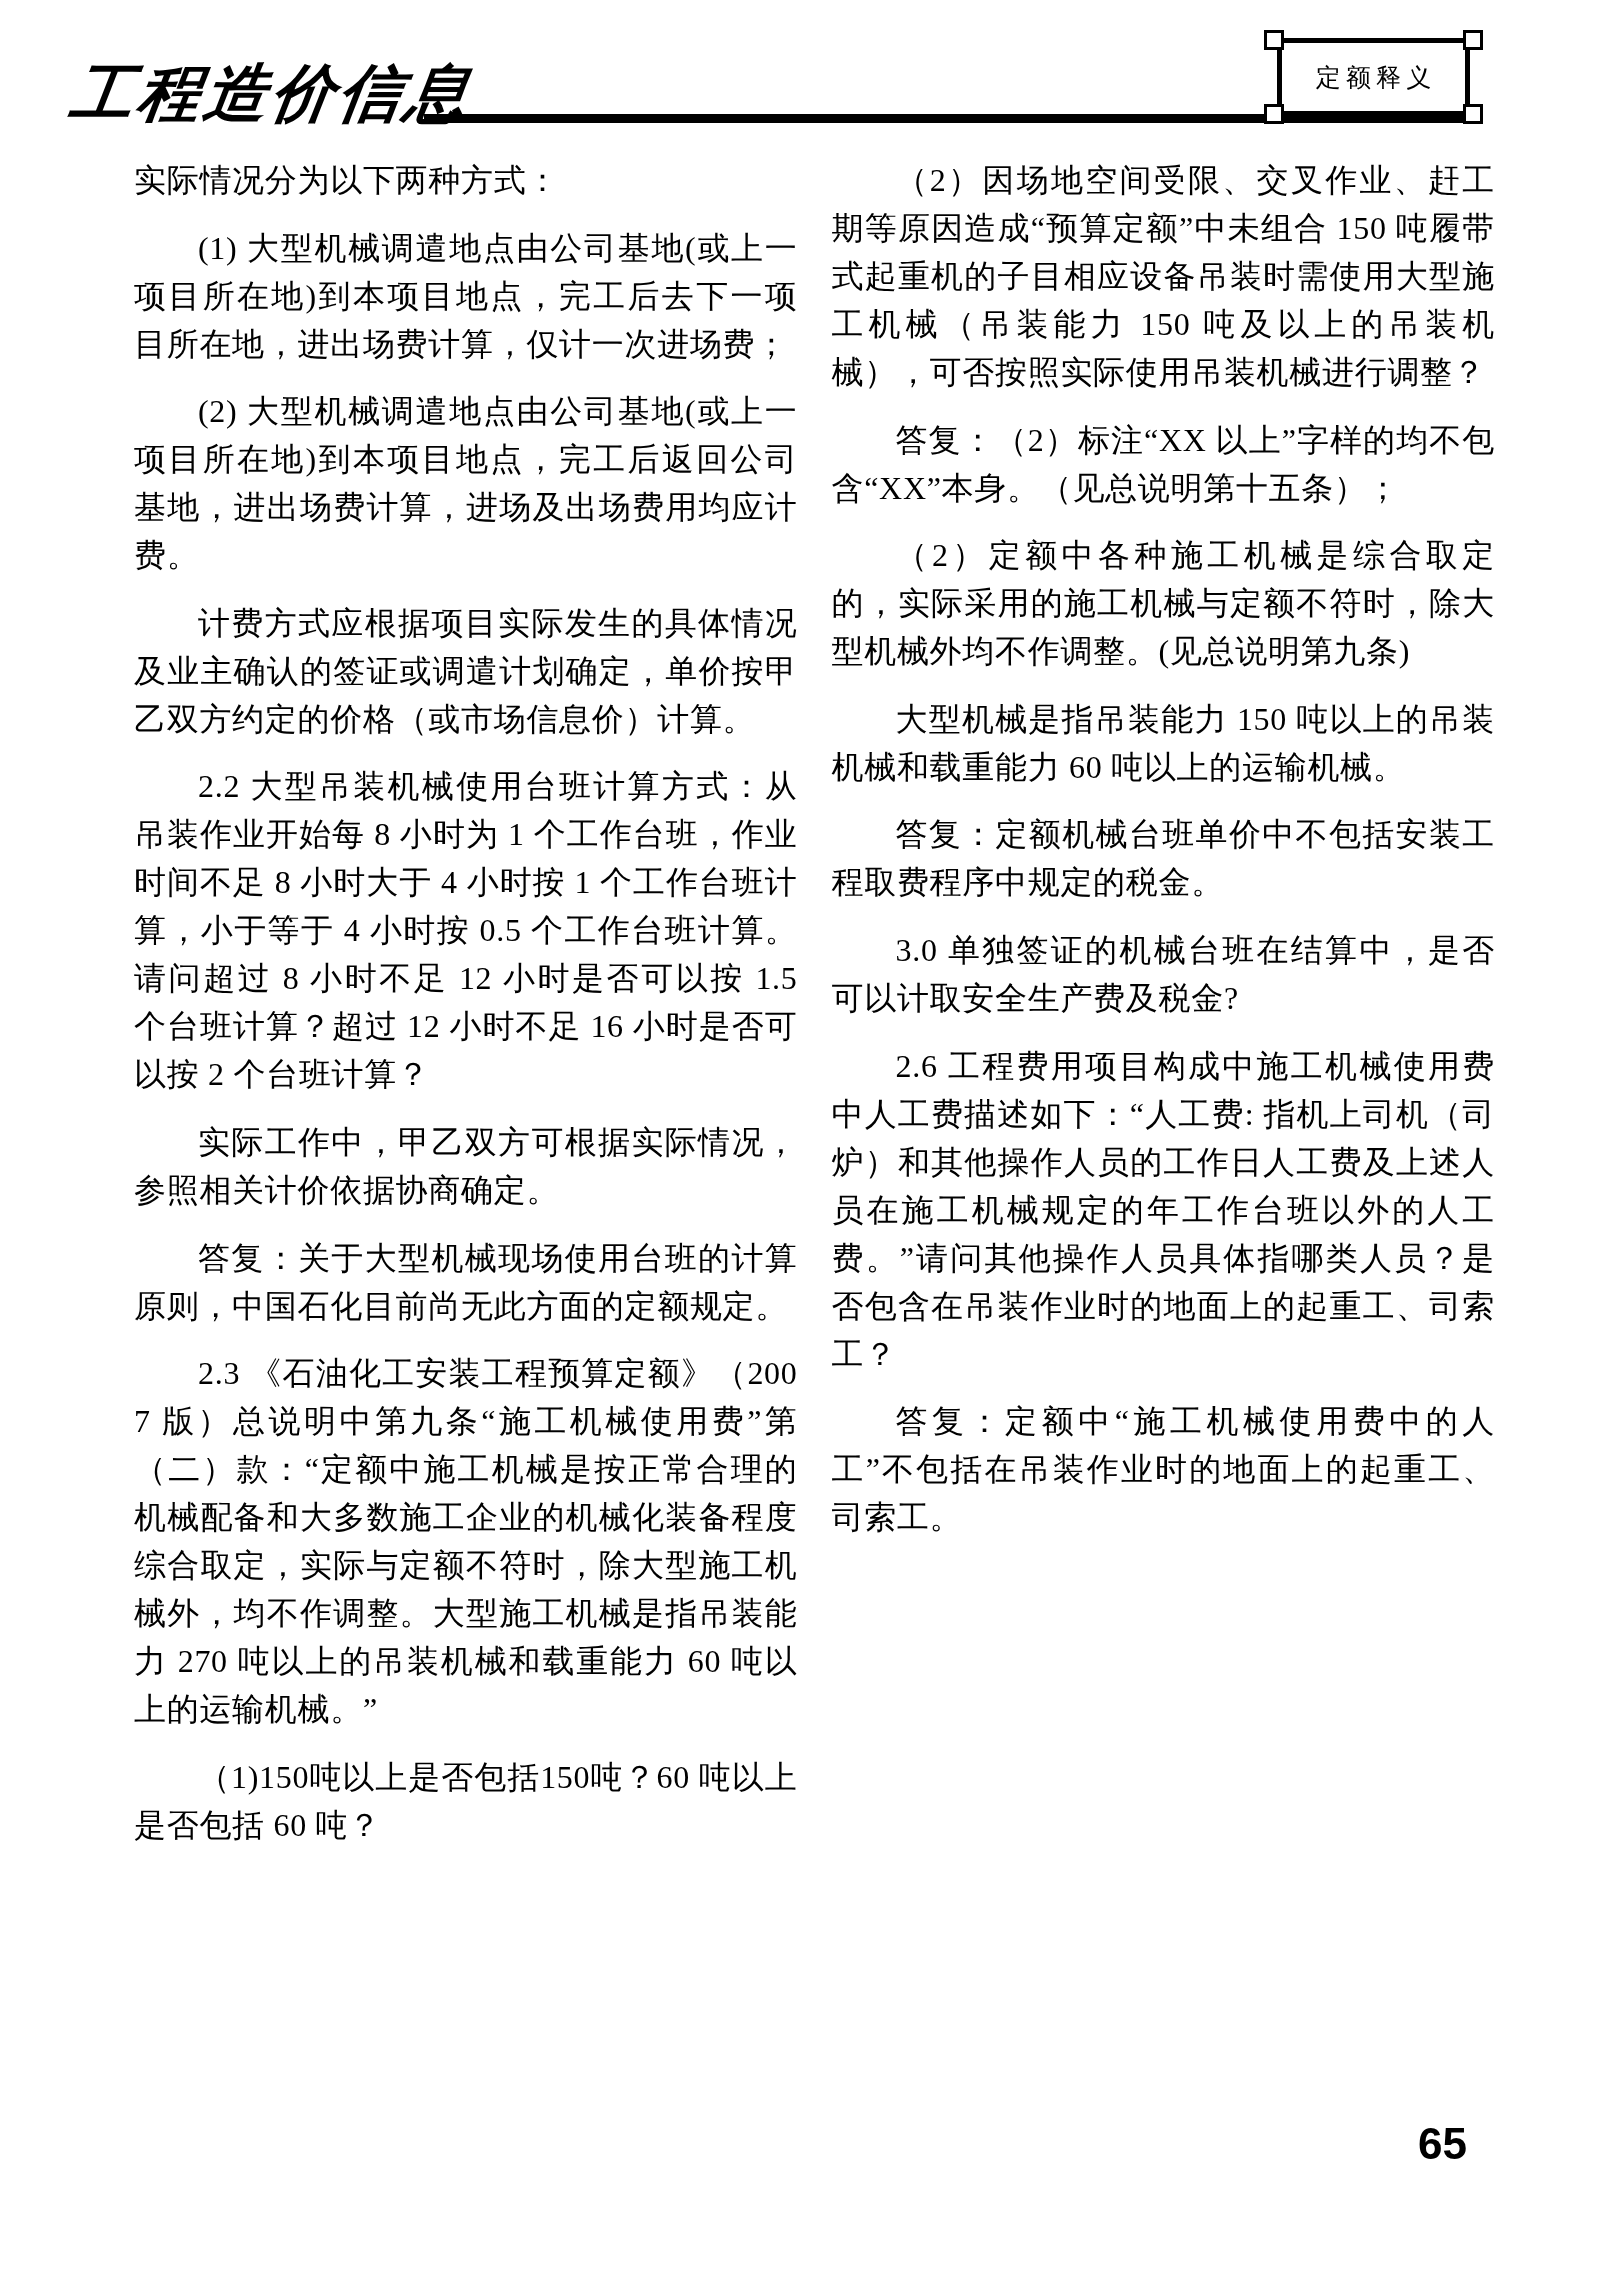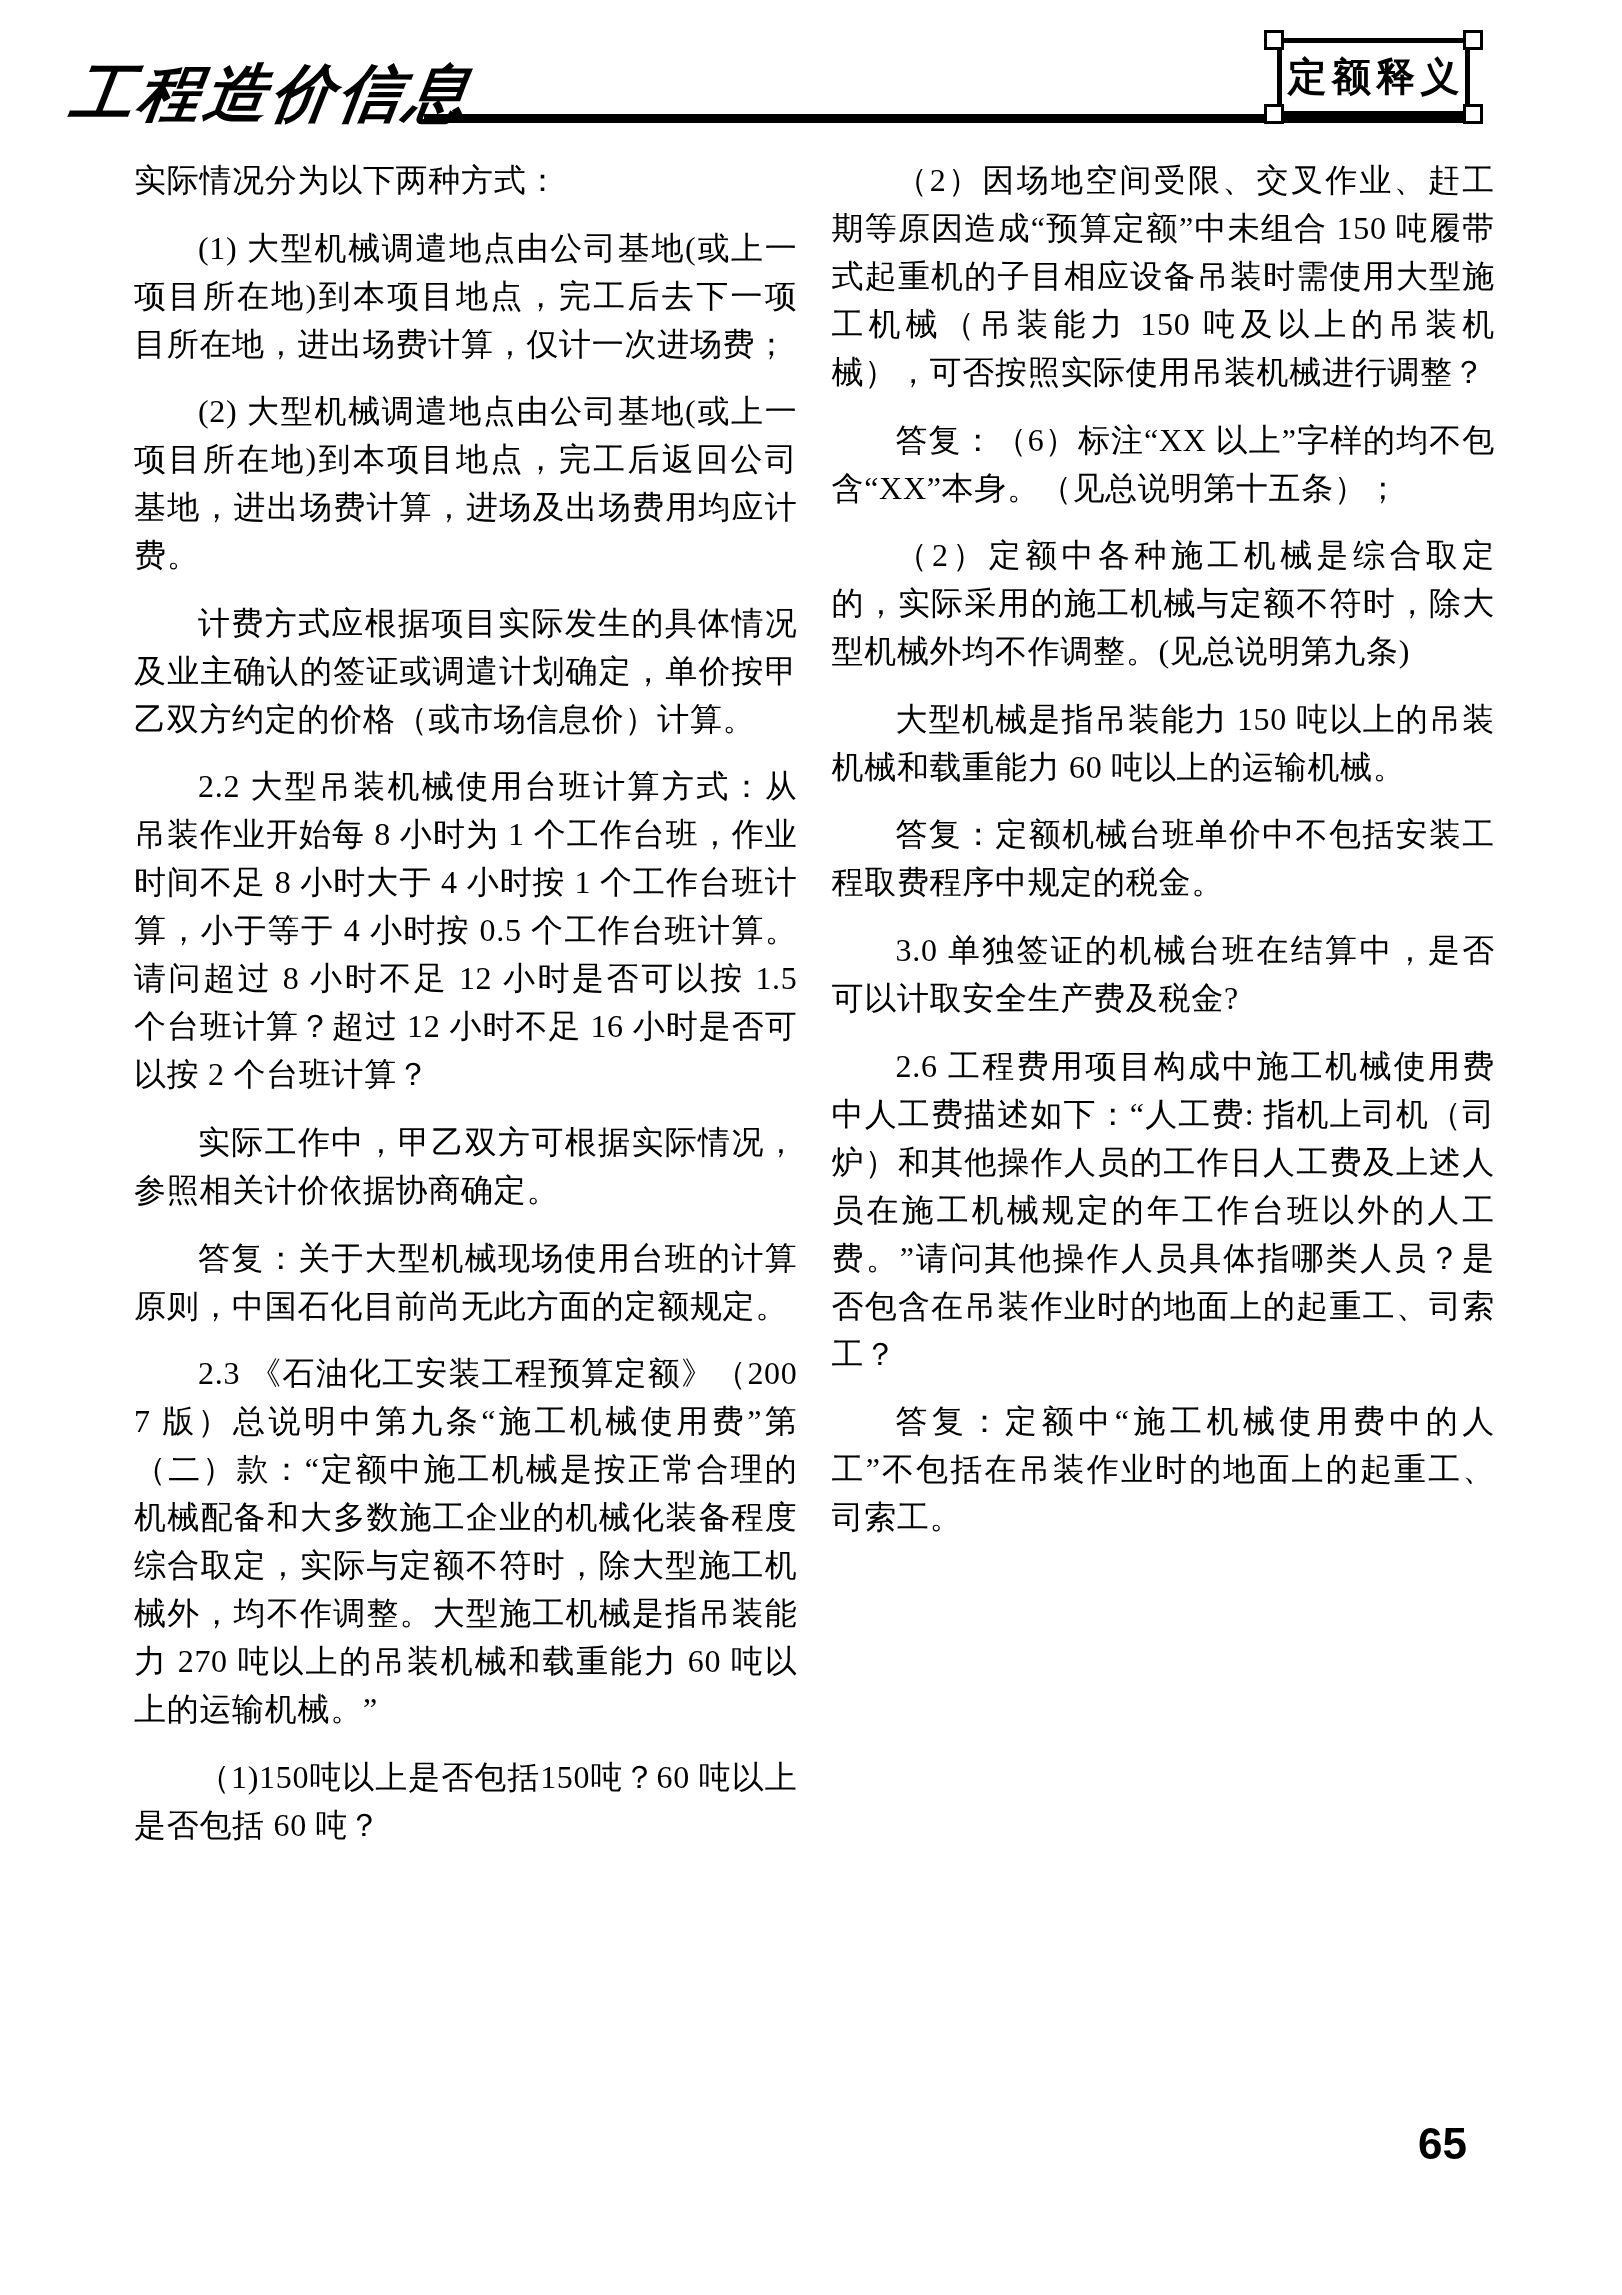--- a/index.html
+++ b/index.html
@@ -44,22 +44,22 @@
     width: 183px;
     height: 68px;
     border: 5.2px solid #000000;
     background: #ffffff;
     display: flex;
     align-items: center;
     justify-content: center;
     z-index: 2;
   }
   .badge-label {
-    font-size: 39px;
-    font-weight: 700;
+    font-size: 25px;
+    font-weight: 400;
     letter-spacing: 5.2px;
     white-space: nowrap;
     padding-left: 5.2px; 
   }
   .badge .corner {
     position: absolute;
     width: 14.4px;
     height: 14.4px;
     border: 3.9px solid #000000;
     background: #ffffff;
@@ -124,21 +124,21 @@
     <p>(2) 大型机械调遣地点由公司基地(或上一项目所在地)到本项目地点，完工后返回公司基地，进出场费计算，进场及出场费用均应计费。</p>
     <p>计费方式应根据项目实际发生的具体情况及业主确认的签证或调遣计划确定，单价按甲乙双方约定的价格（或市场信息价）计算。</p>
     <p>2.2 大型吊装机械使用台班计算方式：从吊装作业开始每 8 小时为 1 个工作台班，作业时间不足 8 小时大于 4 小时按 1 个工作台班计算，小于等于 4 小时按 0.5 个工作台班计算。请问超过 8 小时不足 12 小时是否可以按 1.5 个台班计算？超过 12 小时不足 16 小时是否可以按 2 个台班计算？</p>
     <p>实际工作中，甲乙双方可根据实际情况，参照相关计价依据协商确定。</p>
     <p>答复：关于大型机械现场使用台班的计算原则，中国石化目前尚无此方面的定额规定。</p>
     <p>2.3 《石油化工安装工程预算定额》（2007 版）总说明中第九条“施工机械使用费”第（二）款：“定额中施工机械是按正常合理的机械配备和大多数施工企业的机械化装备程度综合取定，实际与定额不符时，除大型施工机械外，均不作调整。大型施工机械是指吊装能力 270 吨以上的吊装机械和载重能力 60 吨以上的运输机械。”</p>
     <p>（1)150吨以上是否包括150吨？60 吨以上是否包括 60 吨？</p>
   </div>
   <div class="col">
     <p>（2）因场地空间受限、交叉作业、赶工期等原因造成“预算定额”中未组合 150 吨履带式起重机的子目相应设备吊装时需使用大型施工机械（吊装能力 150 吨及以上的吊装机械），可否按照实际使用吊装机械进行调整？</p>
-    <p>答复：（6）标注“XX 以上”字样的均不包含“XX”本身。（见总说明第十五条）；</p>
+    <p>答复：（2）标注“XX 以上”字样的均不包含“XX”本身。（见总说明第十五条）；</p>
     <p>（2）定额中各种施工机械是综合取定的，实际采用的施工机械与定额不符时，除大型机械外均不作调整。(见总说明第九条)</p>
     <p>大型机械是指吊装能力 150 吨以上的吊装机械和载重能力 60 吨以上的运输机械。</p>
     <p>答复：定额机械台班单价中不包括安装工程取费程序中规定的税金。</p>
     <p>3.0 单独签证的机械台班在结算中，是否可以计取安全生产费及税金?</p>
     <p>2.6 工程费用项目构成中施工机械使用费中人工费描述如下：“人工费: 指机上司机（司炉）和其他操作人员的工作日人工费及上述人员在施工机械规定的年工作台班以外的人工费。”请问其他操作人员具体指哪类人员？是否包含在吊装作业时的地面上的起重工、司索工？</p>
     <p>答复：定额中“施工机械使用费中的人工”不包括在吊装作业时的地面上的起重工、司索工。</p>
   </div>
 </div>
 
 <div class="page-number">65</div>

